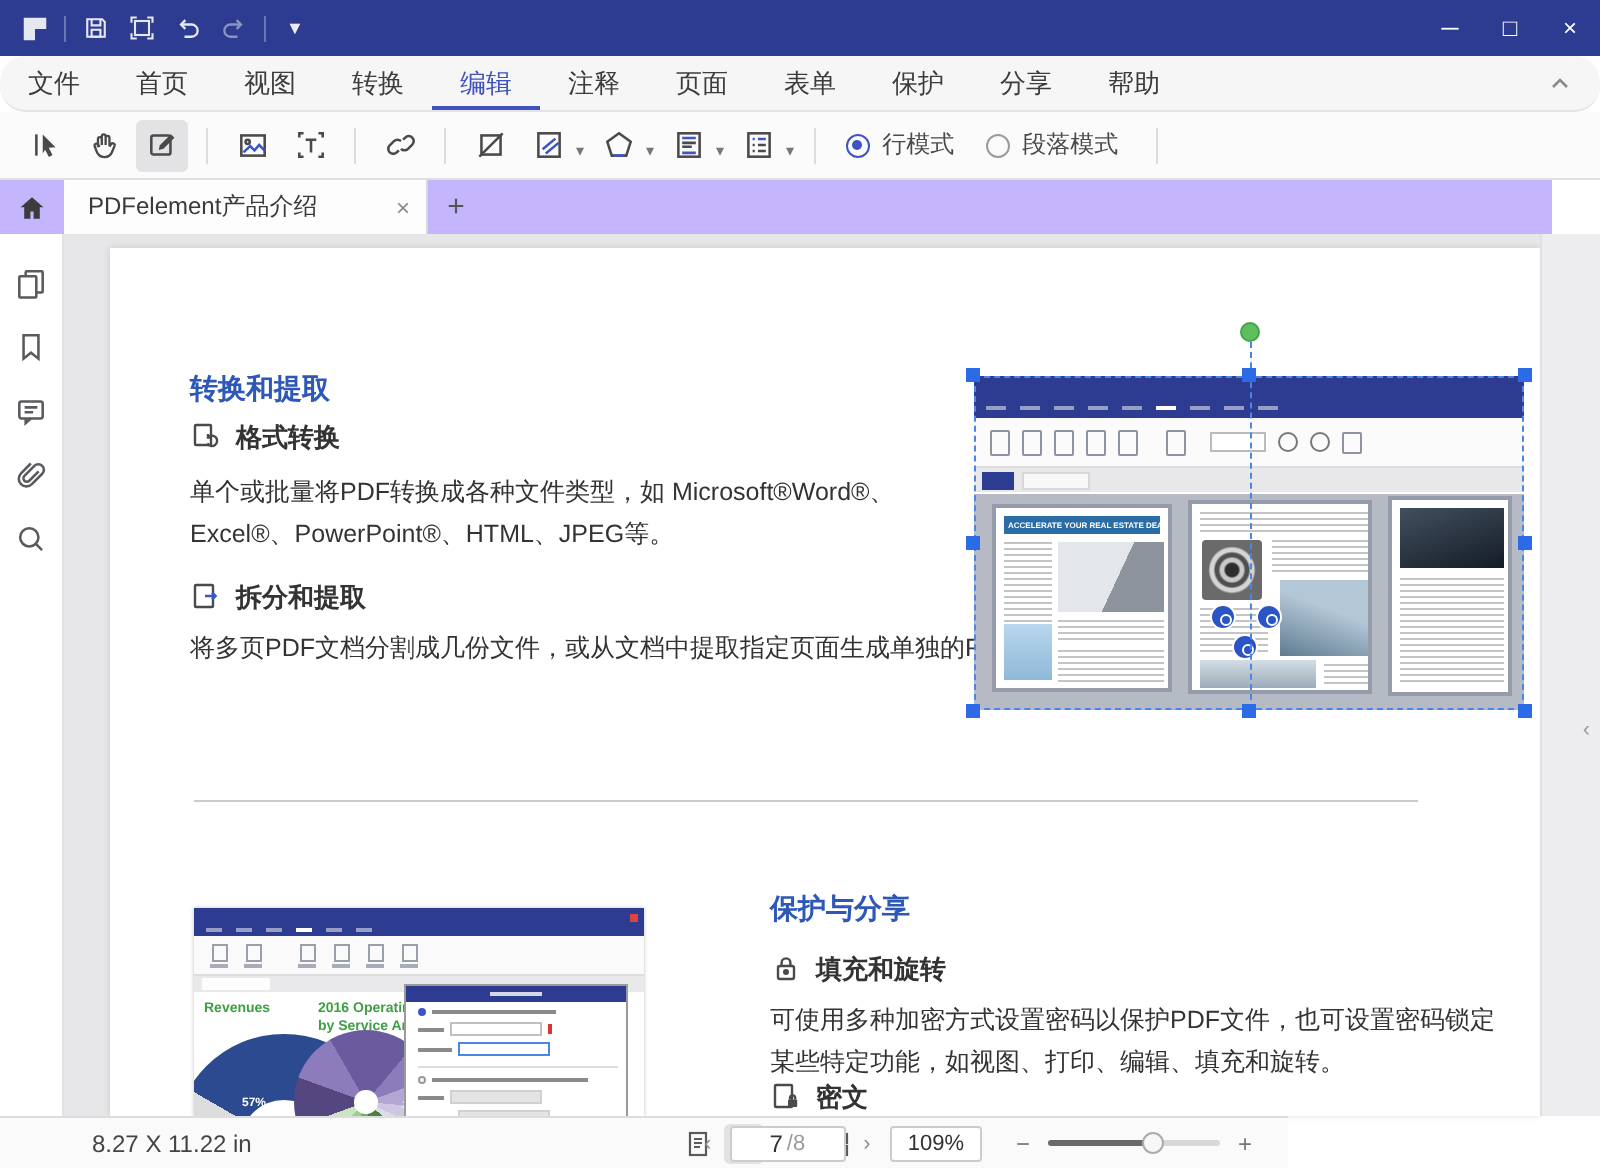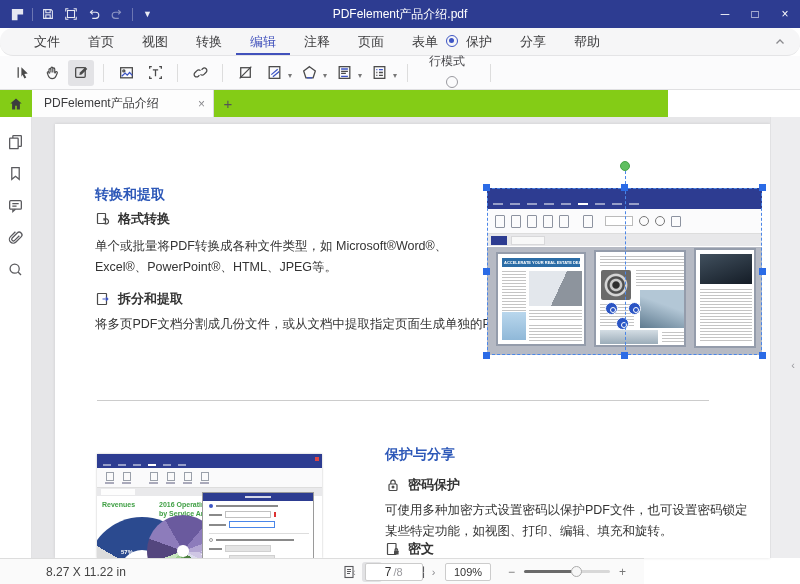--- a/index.html
+++ b/index.html
@@ -13,57 +13,57 @@
   .tb-ic { width:16px; height:16px; display:flex; align-items:center; justify-content:center; opacity:.88; }
   .tb-ic svg { display:block; }
   .tb-ic.dim { opacity:.45; }
   .tb-sep { width:1px; height:13px; background:rgba(255,255,255,.3); }
   .tb-caret { color:#fff; font-size:9px; opacity:.9; padding:0 3px; }
   .tb-title { position:absolute; left:0; right:0; text-align:center; color:#fff; font-size:12px; }
   .tb-right { margin-left:auto; display:flex; z-index:2; }
   .winbtn { width:30px; height:28px; display:flex; align-items:center; justify-content:center; color:#fff; font-size:12px; }
 
   
-  .menubar { position:absolute; left:0; top:28px; width:800px; height:28px; background:#f6f6f7; border-bottom:1px solid #e4e4e6; display:flex; align-items:stretch; padding-left:20px;border-radius:13px; }
+  .menubar { position:absolute; left:0; top:28px; width:800px; height:28px; background:#f6f6f7; border-bottom:1px solid #e4e4e6; display:flex; align-items:stretch; padding-left:0;border-radius:13px; }
   .mi { display:flex; align-items:center; padding:0 14px; font-size:13px; color:#3c3c3e; }
   .mi.active { color:#4252bc; box-shadow:inset 0 -2px 0 #4252bc; }
   .mb-collapse { margin-left:auto; display:flex; align-items:center; padding:0 14px; }
 
   
   .toolbar { position:absolute; left:0; top:56px; width:800px; height:34px; background:#fbfbfc; border-bottom:1px solid #e0e0e2; display:flex; align-items:center; padding:0 10px; gap:3px; }
   .tbtn { width:26px; height:26px; border-radius:3px; display:flex; align-items:center; justify-content:center; }
   .tbtn.active { background:#e3e3e6; }
   .tcaret { font-size:8px; color:#777; margin:6px 1px 0 -2px; }
   .tsep { width:1px; height:18px; background:#ddd; margin:0 6px; }
-  .radio-row { display:flex; align-items:center; gap:6px; margin-left:6px;flex-direction:column; }
+  .radio-row { display:flex; align-items:center; gap:6px; margin-left:6px; }
   .radio { width:12px; height:12px; border:1.5px solid #9a9aa0; border-radius:50%; position:relative; }
   .radio.on { border-color:#3d55c4; }
   .radio.on::after { content:""; position:absolute; left:2px; top:2px; width:5px; height:5px; border-radius:50%; background:#3d55c4; }
   .rlabel { font-size:12px; color:#4a4a4e; margin-right:10px; }
   .expert-pill { margin-left:auto; margin-right:14px; height:25px; padding:0 14px 0 10px; border-radius:13px; background:#2d3c91; color:#fff; font-size:12px; display:flex; align-items:center; gap:6px; }
 
   
-  .tabbar { position:absolute; left:0; top:90px; width:668px; height:27px; background:#84cc16; display:flex; align-items:stretch; }
+  .tabbar { position:absolute; left:0; top:90px; width:776px; height:27px; background:#c4b5fd; display:flex; align-items:stretch; }
   .home-btn { width:32px; display:flex; align-items:center; justify-content:center; }
   .doc-tab { width:182px; background:#fdfdfd; display:flex; align-items:center; padding:0 8px 0 12px; font-size:12px; color:#3a3a3c; border-right:1px solid #d9d9dc; }
   .doc-tab .tab-close { margin-left:auto; color:#8a8a8e; font-size:12px; }
   .new-tab { width:28px; display:flex; align-items:center; justify-content:center; color:#555; font-size:15px; }
 
   
   .main { position:absolute; left:0; top:117px; width:800px; height:441px; background:#e6e6e8; }
   .sidebar { position:absolute; left:0; top:0; width:32px; height:441px; background:#fff; border-right:1px solid #e2e2e4; display:flex; flex-direction:column; align-items:center; padding-top:16px; gap:15px; }
   .sb-ic { width:17px; height:17px; }
   .canvas { position:absolute; left:32px; top:0; right:0; bottom:0; }
   .rightstrip { position:absolute; right:0; top:0; bottom:0; width:30px; background:#ededef; border-left:1px solid #e1e1e3; }
   .panel-collapse { position:absolute; right:5px; top:242px; color:#9a9a9e; font-size:11px; }
 
   .page { position:absolute; left:23px; top:7px; width:715px; height:434px; background:#fff; box-shadow:0 0 3px rgba(0,0,0,.12); }
   .h1 { position:absolute; left:40px; top:10px; font-size:23px; font-weight:bold; color:#141414; letter-spacing:.5px; }
   .sec-title { position:absolute; font-size:14px; font-weight:bold; color:#2d58b8; }
-  .feat { position:absolute; display:flex; align-items:center; gap:7px; }
+  .feat { position:absolute; display:flex; align-items:flex-start; gap:7px; }
   .feat-title { font-size:13px; font-weight:bold; color:#333; }
   .para { position:absolute; font-size:12.5px; color:#333; line-height:1.65; }
   .hr { position:absolute; left:42px; top:276px; width:612px; height:1px; background:#ccc; }
 
   
   .sel-img { position:absolute; left:432px; top:64px; width:275px; height:167px; }
   .sel-border { position:absolute; inset:0; border:1.5px dashed #4a86e8; pointer-events:none; }
   .axis { position:absolute; left:50%; top:-22px; bottom:0; border-left:1.5px dashed #4a86e8; }
   .handle { position:absolute; width:7px; height:7px; background:#2b6be6; }
   .rot-handle { position:absolute; left:50%; top:-27px; margin-left:-5px; width:10px; height:10px; border-radius:50%; background:#5fbf60; border:1.5px solid #46a348; }
@@ -169,21 +169,20 @@
       </span>
       <span class="tb-ic dim">
         <svg width="14" height="14" viewBox="0 0 16 16" fill="none" stroke="#fff" stroke-width="1.3">
             <path d="M12 6H6a3.5 3.5 0 0 0 0 7h4"></path>
             <path d="M9.5 3.5L12 6l-2.5 2.5"></path>
           </svg>
       </span>
       <span class="tb-sep"></span>
       <span class="tb-caret">▼</span>
     </div>
-    <div class="tb-title">PDFelement产品介绍.pdf</div>
     <div class="tb-right">
       <span class="winbtn">─</span>
       <span class="winbtn">□</span>
       <span class="winbtn">×</span>
     </div>
   </div>
 
   <div class="menubar">
     <span class="mi">文件</span>
     <span class="mi">首页</span>
@@ -517,21 +516,21 @@
           </div>
         </div>
 
         <div class="sec-title" style="left:330px;top:322px;">保护与分享</div>
         <div class="feat" style="left:330px;top:352px;">
           <svg width="16" height="16" viewBox="0 0 16 16" fill="none" stroke="#4a4a4a" stroke-width="1.2">
               <rect x="4" y="7" width="8" height="6.5" rx="1"></rect>
               <path d="M5.8 7V5.4a2.2 2.2 0 0 1 4.4 0V7"></path>
               <circle cx="8" cy="10" r=".9" fill="#4a4a4a"></circle>
             </svg>
-          <span class="feat-title">密码保护</span>
+          <span class="feat-title">填充和旋转</span>
         </div>
         <div class="para" style="left:330px;top:376px;width:372px;">可使用多种加密方式设置密码以保护PDF文件，也可设置密码锁定某些特定功能，如视图、打印、编辑、填充和旋转。</div>
         <div class="feat" style="left:330px;top:416px;">
           <svg width="16" height="16" viewBox="0 0 16 16" fill="none" stroke="#4a4a4a" stroke-width="1.2">
               <rect x="2.5" y="2.5" width="8.5" height="11" rx=".5"></rect>
               <path d="M10 9.8V9a1.3 1.3 0 0 1 2.6 0v.8"></path>
               <rect x="9" y="9.8" width="4.6" height="3.7" rx=".5" fill="#4a4a4a" stroke="none"></rect>
             </svg>
           <span class="feat-title">密文</span>
         </div>

